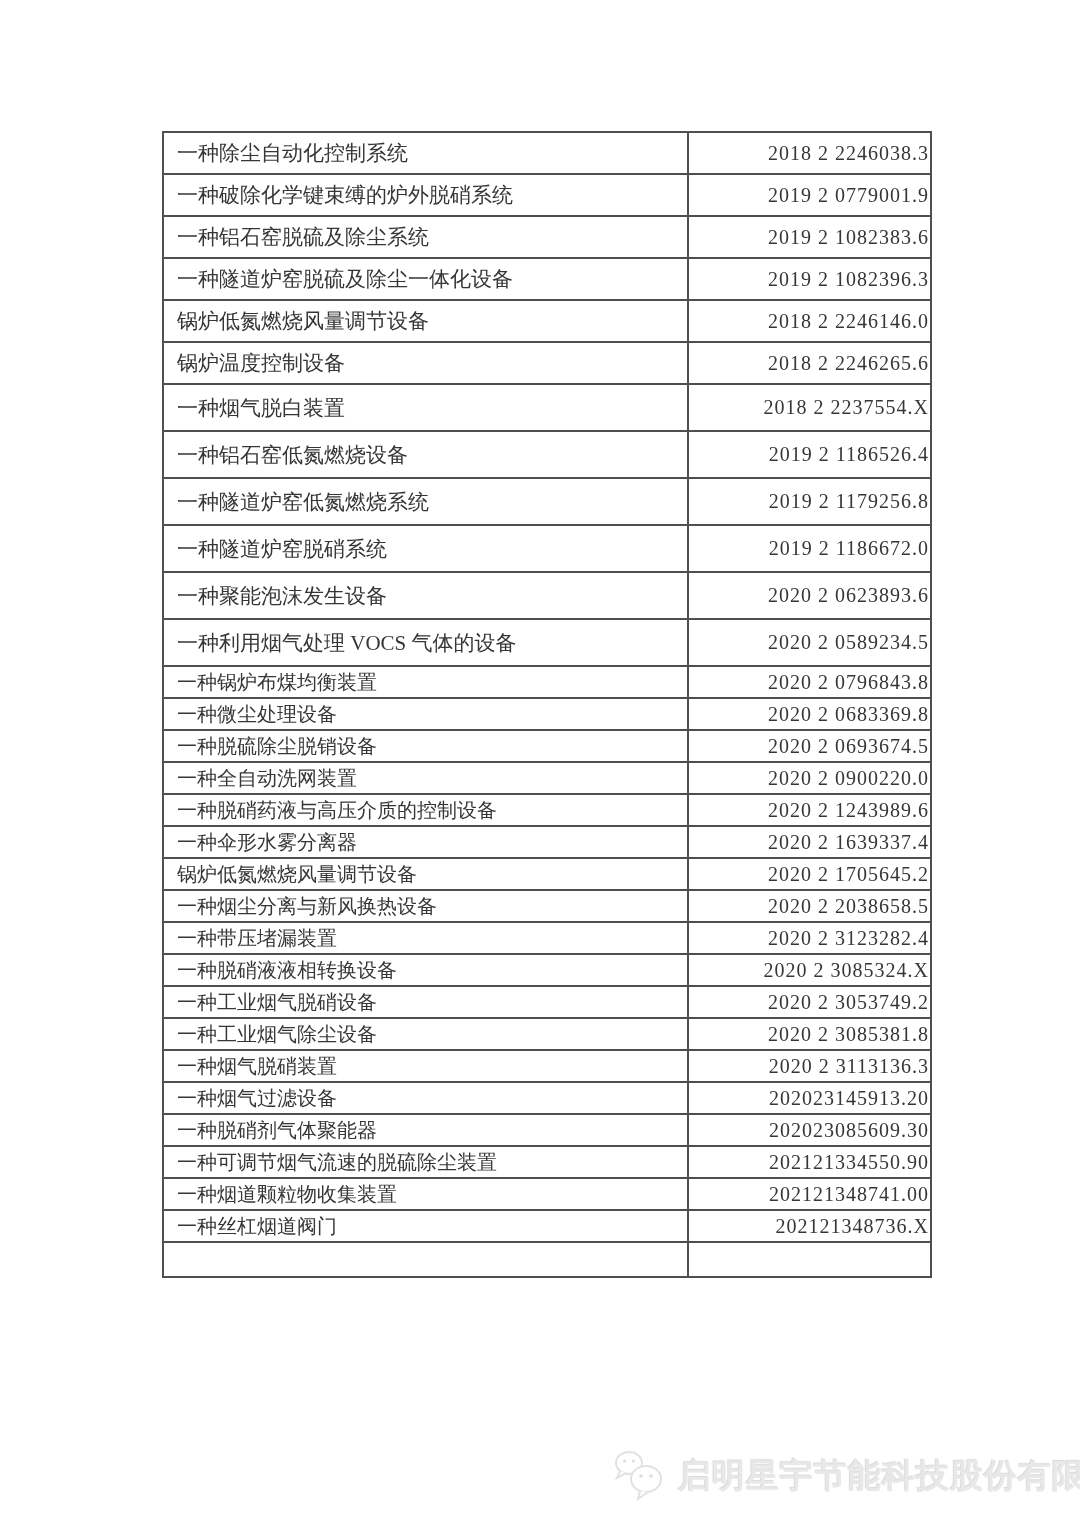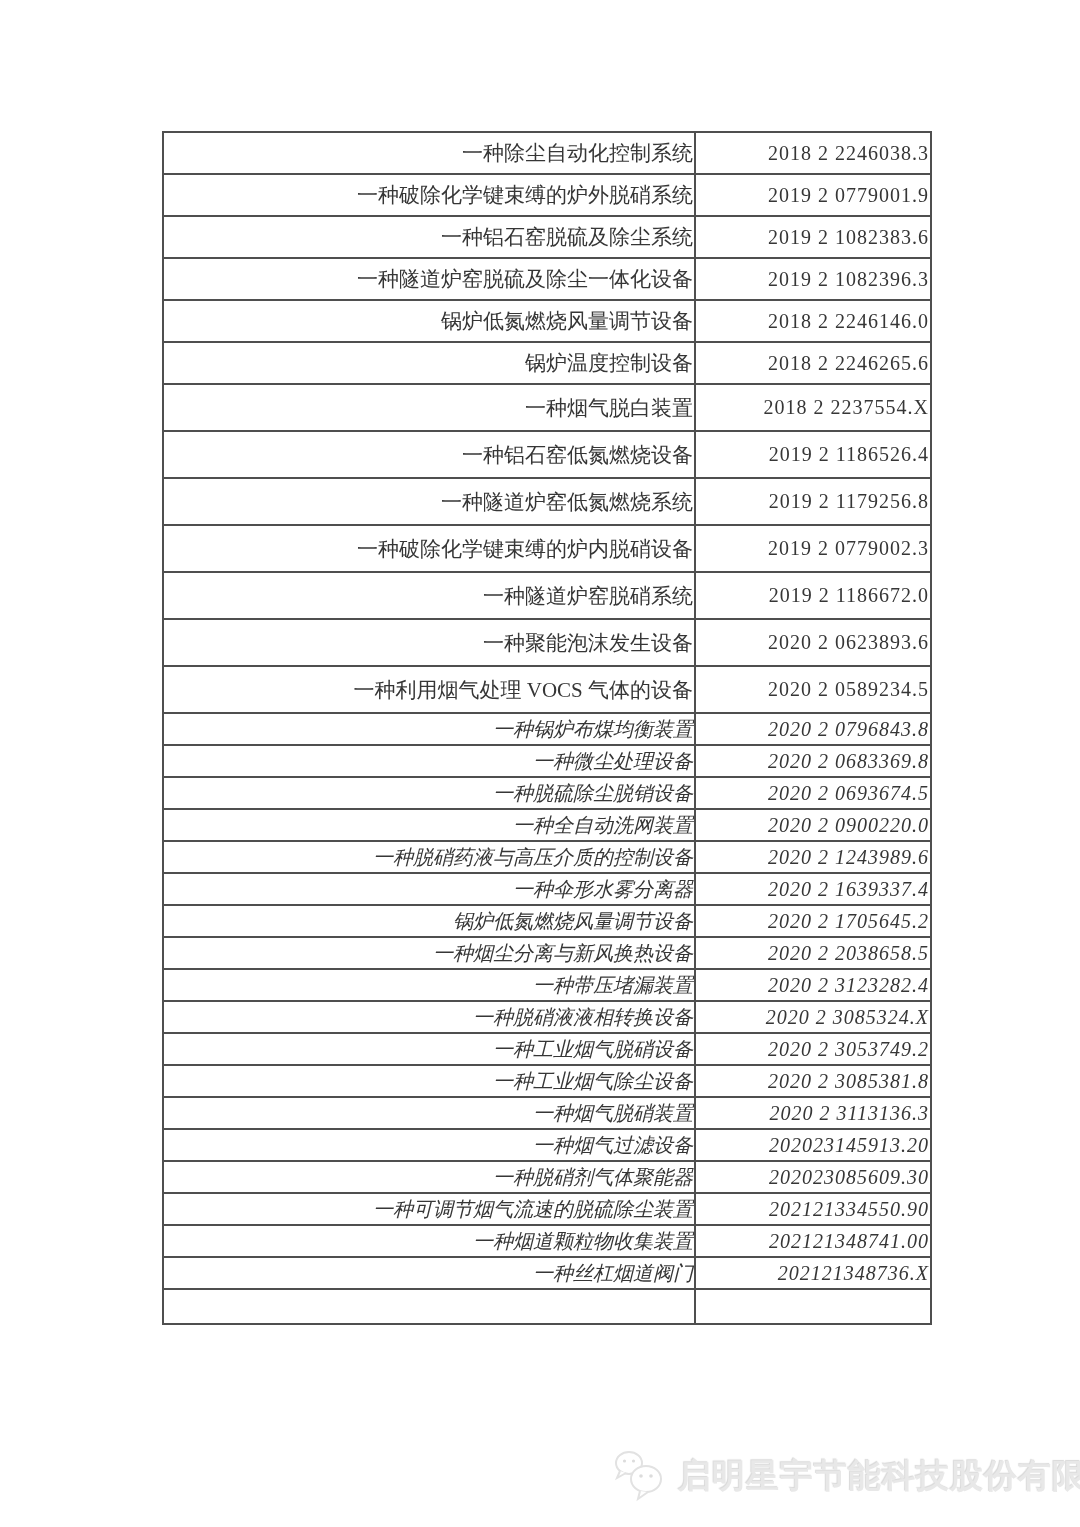--- a/index.html
+++ b/index.html
@@ -21,32 +21,32 @@
   }
   .patent-table td {
     border: 2px solid var(--border, #4f4f4f);
     color: var(--ink, #363636);
     vertical-align: middle;
     overflow: hidden;
     white-space: nowrap;
   }
   .cell-title {
     width: 509px;
-    text-align: right;
-    padding-left: 20px;
+    text-align: left;
+    padding-left: 13px;
     font-size: 21px;
   }
   .cell-number {
     text-align: right;
     font-size: 20px;
     letter-spacing: 1px;
   }
   .row-a td { height: 38px; }
   .row-b td { height: 43px; }
-  .row-c td { height: 28px; font-style: italic; }
+  .row-c td { height: 28px; }
   .row-c .cell-title { font-size: 20px; }
   .row-empty td { height: 31px; }
 
   .footer-watermark {
     position: absolute;
     top: 1448px;
     left: 612px;
     width: 440px;
     height: 56px;
     display: flex;
@@ -99,24 +99,20 @@
           <td class="cell-title">一种烟气脱白装置</td>
           <td class="cell-number">2018 2 2237554.X</td>
         </tr>
         <tr class="row-b">
           <td class="cell-title">一种铝石窑低氮燃烧设备</td>
           <td class="cell-number">2019 2 1186526.4</td>
         </tr>
         <tr class="row-b">
           <td class="cell-title">一种隧道炉窑低氮燃烧系统</td>
           <td class="cell-number">2019 2 1179256.8</td>
-        </tr>
-        <tr class="row-b">
-          <td class="cell-title">一种破除化学键束缚的炉内脱硝设备</td>
-          <td class="cell-number">2019 2 0779002.3</td>
         </tr>
         <tr class="row-b">
           <td class="cell-title">一种隧道炉窑脱硝系统</td>
           <td class="cell-number">2019 2 1186672.0</td>
         </tr>
         <tr class="row-b">
           <td class="cell-title">一种聚能泡沫发生设备</td>
           <td class="cell-number">2020 2 0623893.6</td>
         </tr>
         <tr class="row-b">

